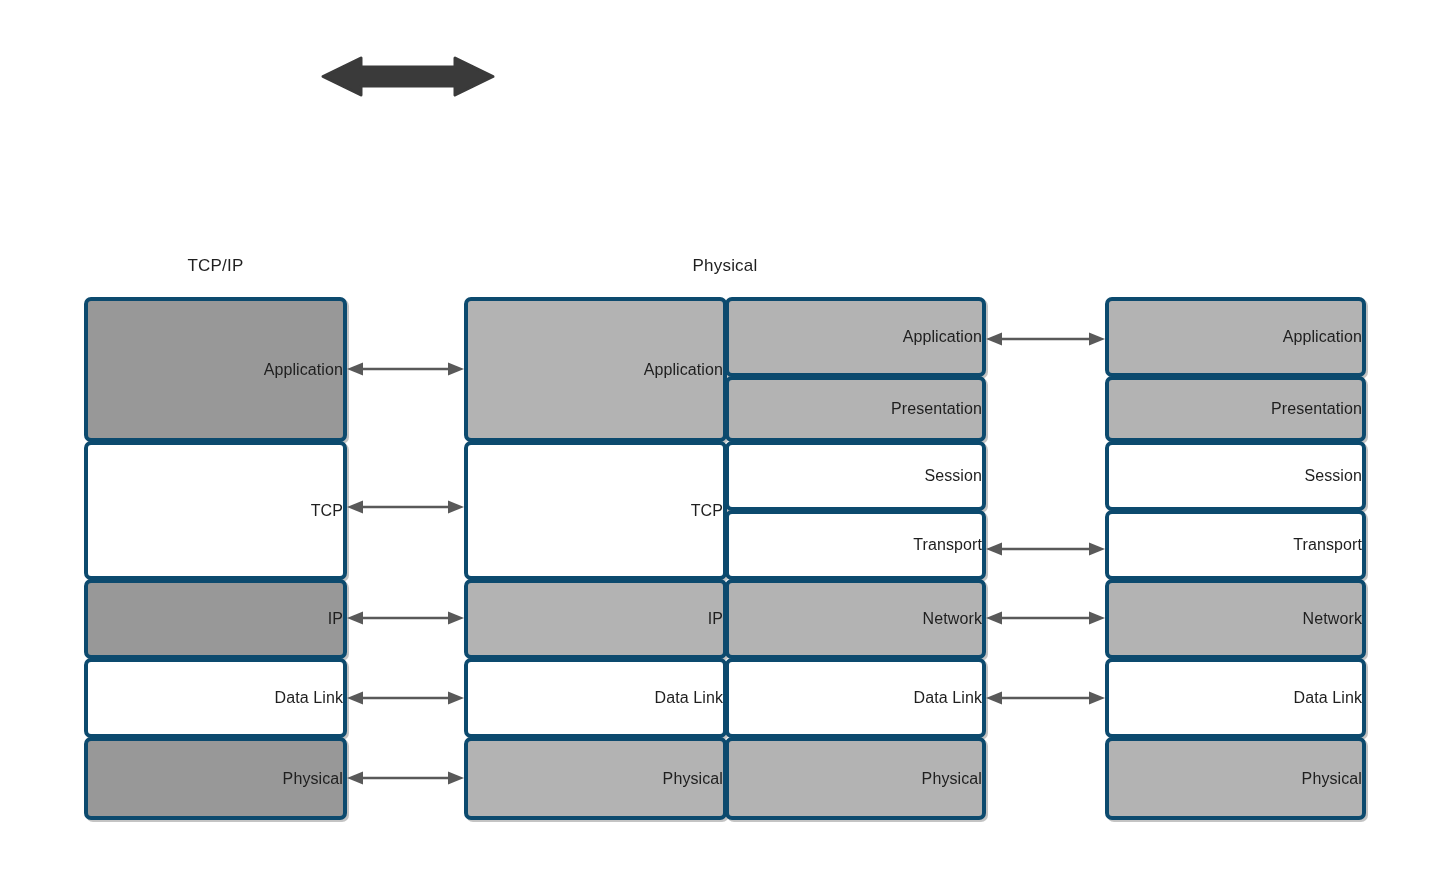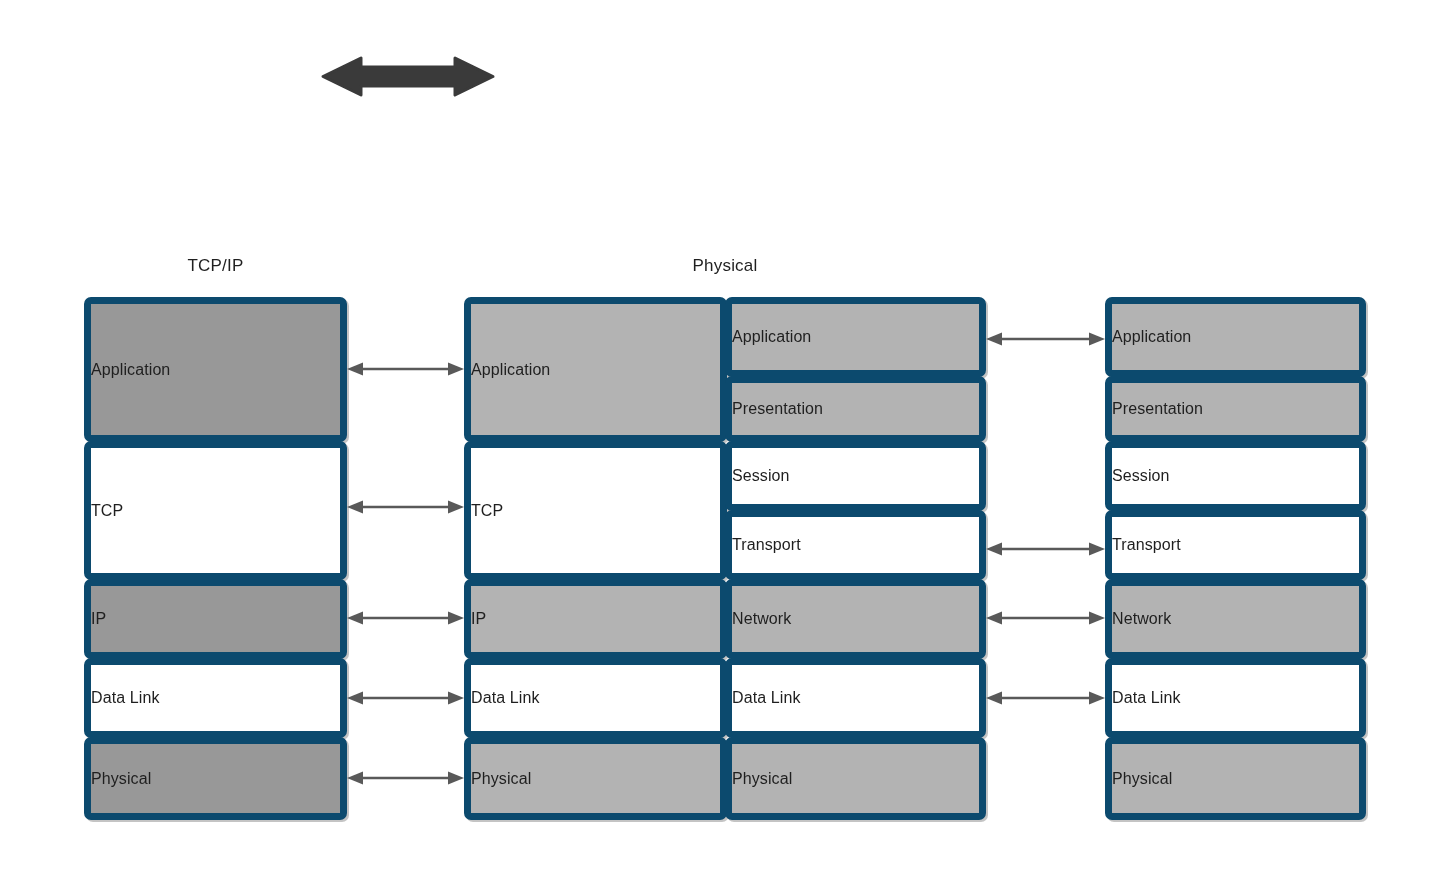--- a/index.html
+++ b/index.html
@@ -31,25 +31,25 @@
     white-space: nowrap;
   }
 
   
   .stack {
     position: absolute;
   }
   .layer {
     position: absolute;
     box-sizing: border-box;
-    border: 7px solid #0c4a6e;
+    border: 4px solid #0c4a6e;
     border-radius: 7px;
     display: flex;
     align-items: center;
-    justify-content: flex-start;
+    justify-content: flex-end;
     font-size: 16px;
     color: #1f1f1f;
     letter-spacing: 0.1px;
     box-shadow: 2px 2px 0 rgba(60,60,60,0.30);
     white-space: nowrap;
   }
 
   
   .conn {
     position: absolute;

